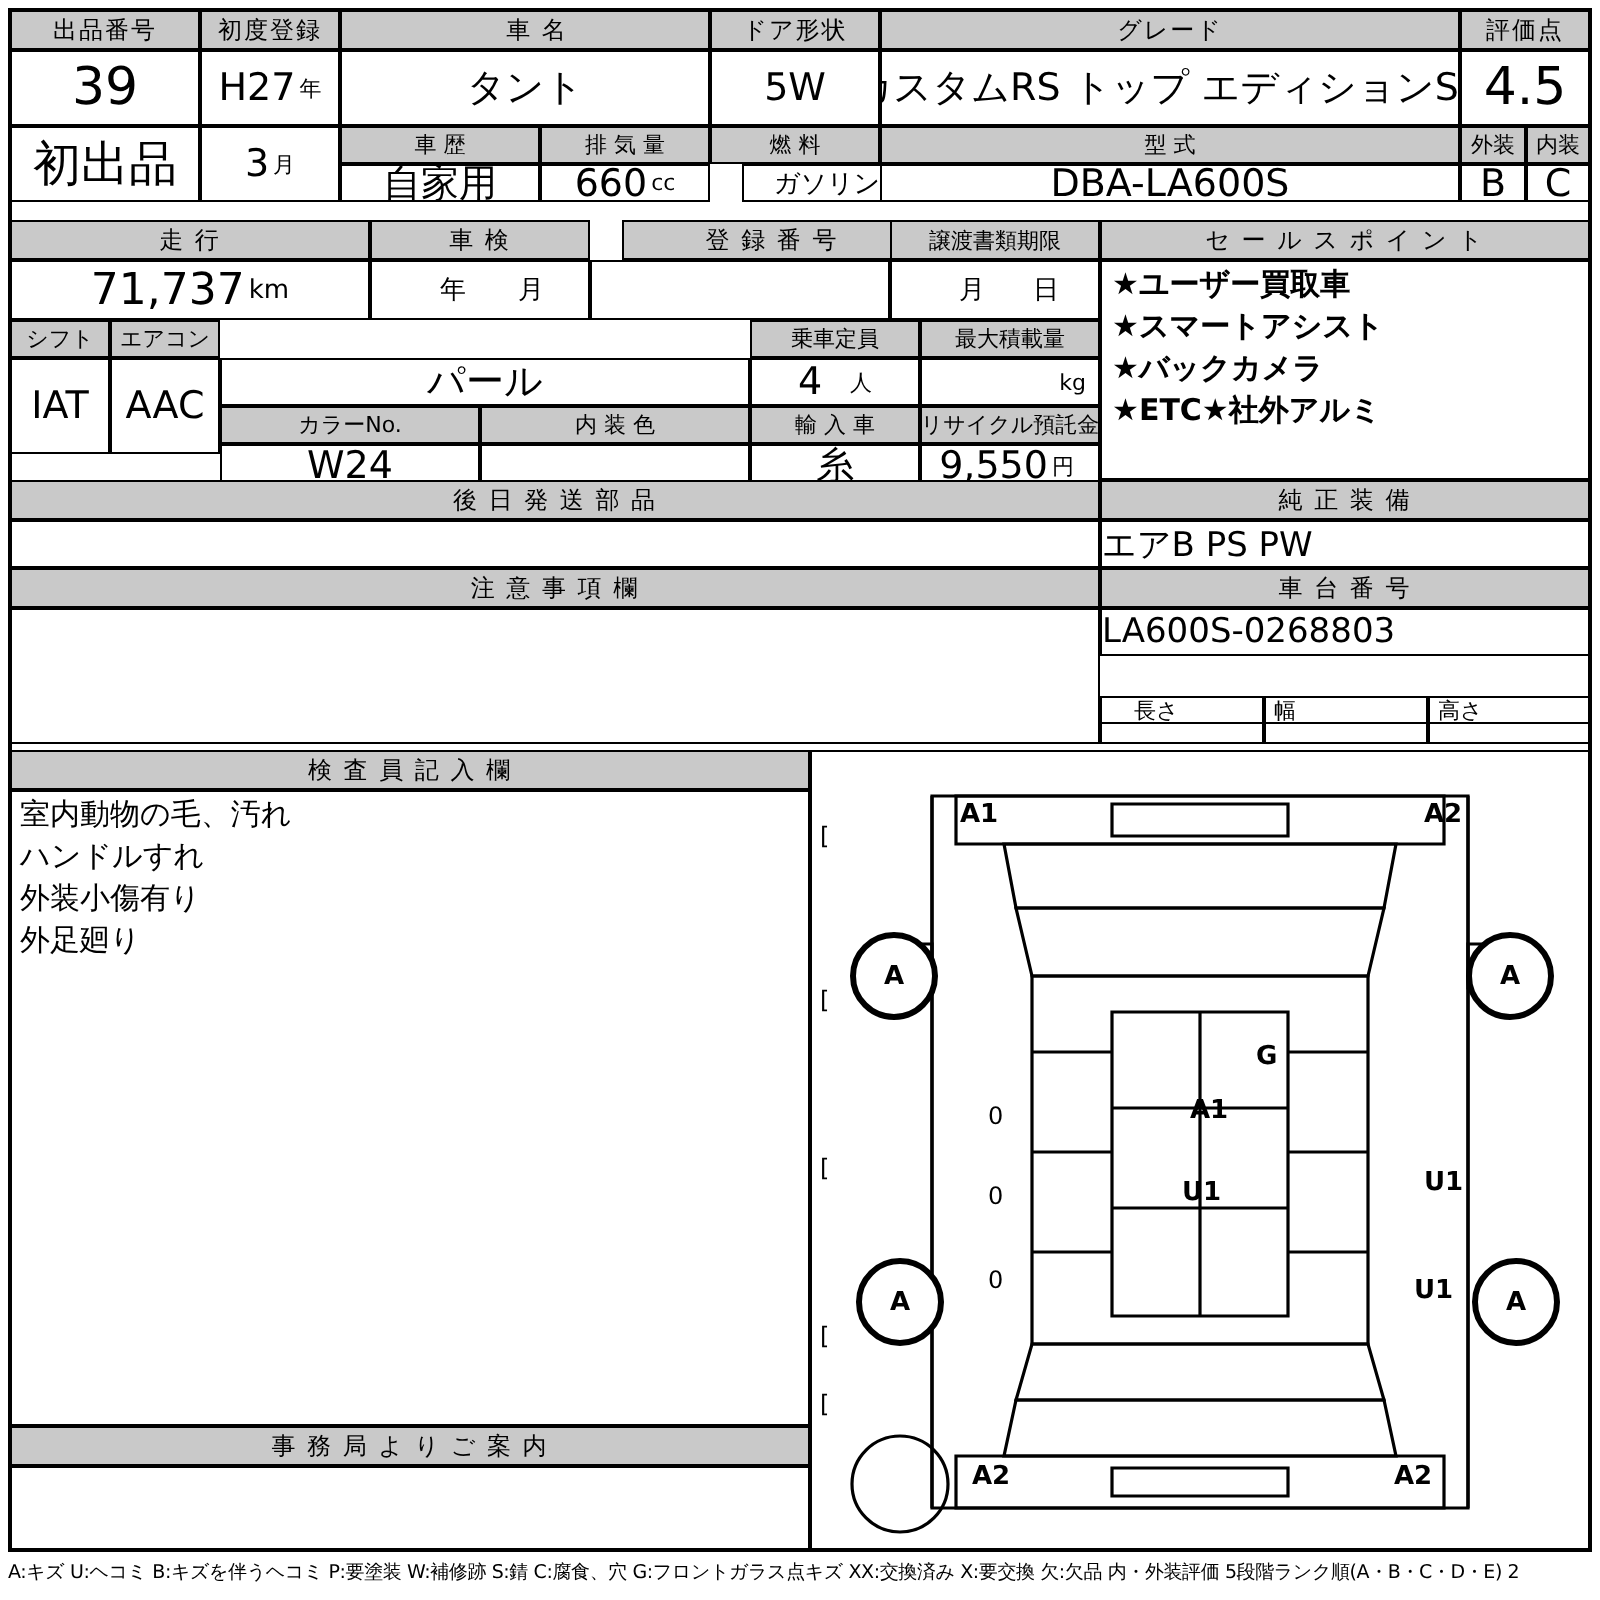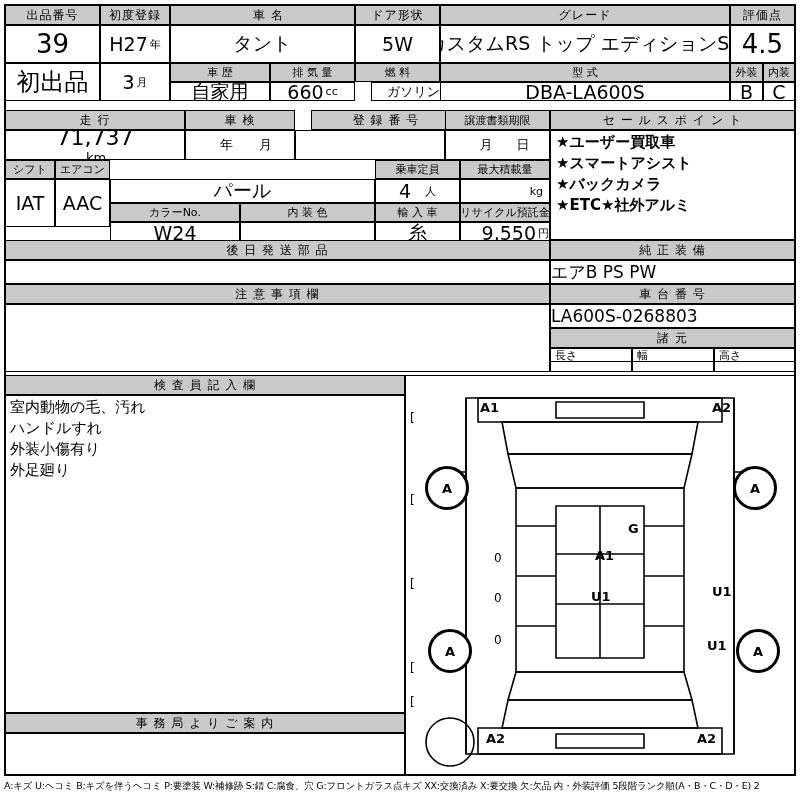--- a/index.html
+++ b/index.html
@@ -125,21 +125,21 @@
   <div class="bx val mid" style="left:440px; top:82px; width:290px; height:19px;">DBA-LA600S</div>
   <div class="bx val mid" style="left:730px; top:82px; width:33px; height:19px;">B</div>
   <div class="bx val mid" style="left:763px; top:82px; width:32px; height:19px;">C</div>
 
   <div class="bx hdr" style="left:5px; top:110px; width:180px; height:20px;">走 行</div>
   <div class="bx hdr" style="left:185px; top:110px; width:110px; height:20px;">車 検</div>
   <div class="bx hdr" style="left:295px; top:110px; width:150px; height:20px;margin-left:16px;">登 録 番 号</div>
   <div class="bx hdr sm" style="left:445px; top:110px; width:105px; height:20px;">譲渡書類期限</div>
   <div class="bx hdr" style="left:550px; top:110px; width:245px; height:20px;">セ ー ル ス ポ イ ン ト</div>
 
-  <div class="bx" style="left:5px; top:130px; width:180px; height:30px;flex-direction:column;">
+  <div class="bx" style="left:5px; top:130px; width:180px; height:30px;">
     <span class="val" style="font-size:22px;">71,737</span>
     <span class="unit" style="font-size:13px;">km</span>
   </div>
   <div class="bx" style="left:185px; top:130px; width:110px; height:30px;">
     <span class="val sml" style="margin:0 26px 0 12px;">年</span>
     <span class="val sml">月</span>
   </div>
   <div class="bx val" style="left:295px; top:130px; width:150px; height:30px;"></div>
   <div class="bx" style="left:445px; top:130px; width:105px; height:30px;">
     <span class="val sml" style="margin:0 24px 0 14px;">月</span>
@@ -171,39 +171,38 @@
   <div class="bx val mid" style="left:55px; top:179px; width:55px; height:48px;">AAC</div>
 
   <div class="bx hdr sm" style="left:110px; top:203px; width:130px; height:19px;">カラーNo.</div>
   <div class="bx hdr sm" style="left:240px; top:203px; width:135px; height:19px;">内 装 色</div>
   <div class="bx hdr sm" style="left:375px; top:203px; width:85px; height:19px;">輸 入 車</div>
   <div class="bx hdr sm" style="left:460px; top:203px; width:90px; height:19px;">リサイクル預託金</div>
 
   <div class="bx val mid" style="left:110px; top:222px; width:130px; height:22px;">W24</div>
   <div class="bx val mid" style="left:240px; top:222px; width:135px; height:22px;"></div>
   <div class="bx val mid" style="left:375px; top:222px; width:85px; height:22px;">糸</div>
-  <div class="bx" style="left:460px; top:222px; width:90px; height:22px; justify-content:flex-end; padding-right:0;">
+  <div class="bx" style="left:460px; top:222px; width:90px; height:22px; justify-content:flex-end; padding-right:12px;">
     <span class="val mid">9,550</span>
     <span class="unit">円</span>
   </div>
 
   <div class="bx hdr" style="left:5px; top:240px; width:545px; height:20px;">後 日 発 送 部 品</div>
   <div class="bx" style="left:5px; top:260px; width:545px; height:24px;"></div>
 
   <div class="bx hdr" style="left:550px; top:240px; width:245px; height:20px;">純 正 装 備</div>
   <div class="bx val left" style="left:550px; top:260px; width:245px; height:24px; font-size:17px;">エアB PS PW</div>
 
   <div class="bx hdr" style="left:5px; top:284px; width:545px; height:20px;">注 意 事 項 欄</div>
   <div class="bx" style="left:5px; top:304px; width:545px; height:68px;"></div>
 
   <div class="bx hdr" style="left:550px; top:284px; width:245px; height:20px;">車 台 番 号</div>
   <div class="bx val left" style="left:550px; top:304px; width:245px; height:24px; font-size:17px;">LA600S-0268803</div>
 
-  <div class="bx hdr" style="left:550px; top:328px; width:245px; height:20px;">諸 元</div>
-  <div class="bx hdr sm" style="left:550px; top:348px; width:82px; height:14px; background:#fff; justify-content:flex-start; padding-left:4px;">長さ</div>
+  <div class="bx hdr sm" style="left:550px; top:348px; width:82px; height:14px; background:#fff; justify-content:flex-start; padding-left:16px;">長さ</div>
   <div class="bx hdr sm" style="left:632px; top:348px; width:82px; height:14px; background:#fff; justify-content:flex-start; padding-left:4px;">幅</div>
   <div class="bx hdr sm" style="left:714px; top:348px; width:81px; height:14px; background:#fff; justify-content:flex-start; padding-left:4px;">高さ</div>
   <div class="bx" style="left:550px; top:362px; width:82px; height:10px; border-top:none;"></div>
   <div class="bx" style="left:632px; top:362px; width:82px; height:10px; border-top:none;"></div>
   <div class="bx" style="left:714px; top:362px; width:81px; height:10px; border-top:none;"></div>
 
   <div class="bx hdr" style="left:5px; top:375px; width:400px; height:20px;">検 査 員 記 入 欄</div>
   <div class="bx" style="left:5px; top:395px; width:400px; height:318px;"></div>
   <div class="note-line" style="left:10px; top:398px;">室内動物の毛、汚れ</div>
   <div class="note-line" style="left:10px; top:419px;">ハンドルすれ</div>

